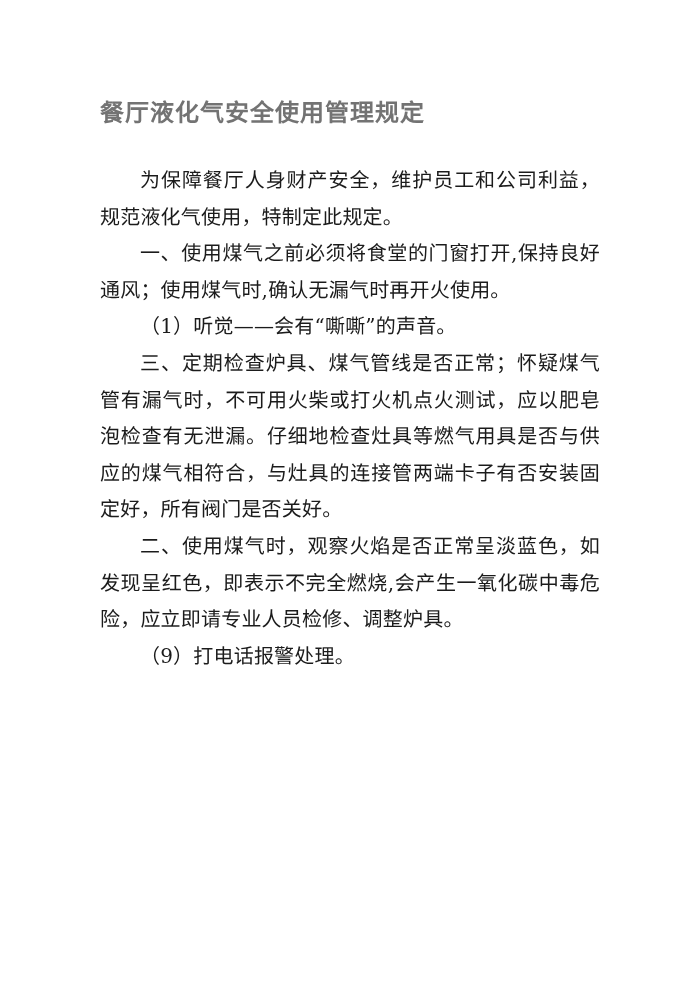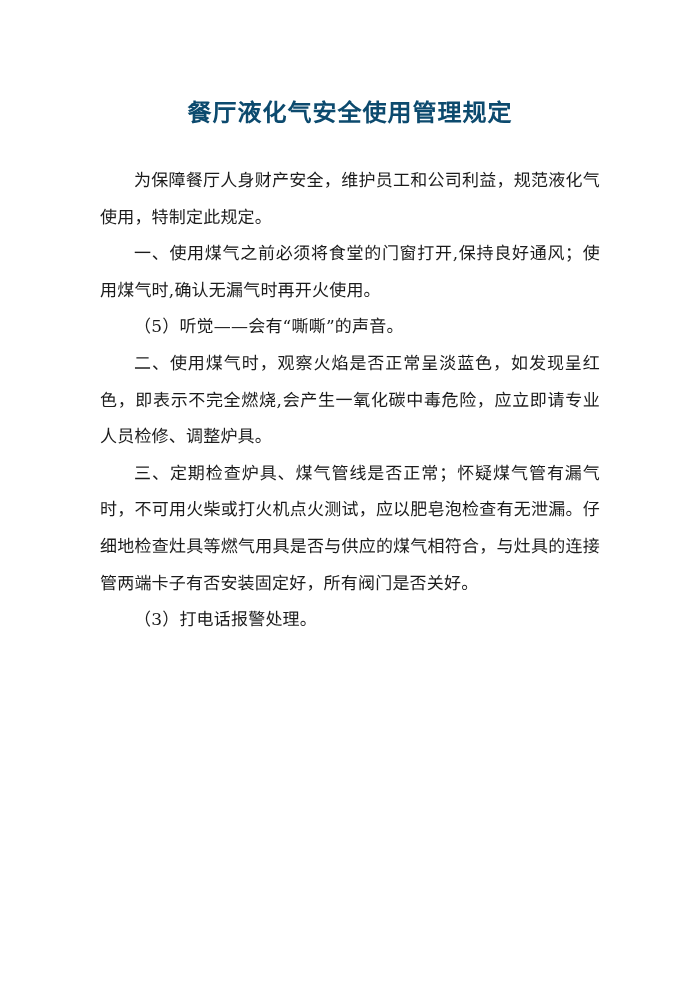--- a/index.html
+++ b/index.html
@@ -13,44 +13,44 @@
     height: 990px;
     background: #ffffff;
     box-sizing: border-box;
     padding: 92px 100px 0 100px;
     overflow: hidden;
     font-family: "DejaVu Serif", "Liberation Serif", serif;
     color: #1b1b1b;
   }
   .doc-title {
     margin: 0 0 28px 0;
-    text-align: center;
+    text-align: left;
     font-size: 24px;
     font-weight: 700;
     line-height: 42px;
     letter-spacing: 1px;
-    color: #0c4a6e;
+    color: #737373;
   }
   .doc-body p {
     margin: 0;
-    font-size: 17px;
+    font-size: 20px;
     line-height: 36.6px;
     text-indent: 2em;
     text-align: justify;
     letter-spacing: 0.2px;
     word-break: break-all;
   }
 </style>
 </head>
 <body>
 
 <div class="page">
   <h1 class="doc-title">餐厅液化气安全使用管理规定</h1>
 
   <div class="doc-body">
     <p>为保障餐厅人身财产安全，维护员工和公司利益，规范液化气使用，特制定此规定。</p>
     <p>一、使用煤气之前必须将食堂的门窗打开,保持良好通风；使用煤气时,确认无漏气时再开火使用。</p>
-    <p>（5）听觉——会有“嘶嘶”的声音。</p>
+    <p>（1）听觉——会有“嘶嘶”的声音。</p>
+    <p>三、定期检查炉具、煤气管线是否正常；怀疑煤气管有漏气时，不可用火柴或打火机点火测试，应以肥皂泡检查有无泄漏。仔细地检查灶具等燃气用具是否与供应的煤气相符合，与灶具的连接管两端卡子有否安装固定好，所有阀门是否关好。</p>
     <p>二、使用煤气时，观察火焰是否正常呈淡蓝色，如发现呈红色，即表示不完全燃烧,会产生一氧化碳中毒危险，应立即请专业人员检修、调整炉具。</p>
-    <p>三、定期检查炉具、煤气管线是否正常；怀疑煤气管有漏气时，不可用火柴或打火机点火测试，应以肥皂泡检查有无泄漏。仔细地检查灶具等燃气用具是否与供应的煤气相符合，与灶具的连接管两端卡子有否安装固定好，所有阀门是否关好。</p>
-    <p>（3）打电话报警处理。</p>
+    <p>（9）打电话报警处理。</p>
   </div>
 </div>
 
 </body></html>

